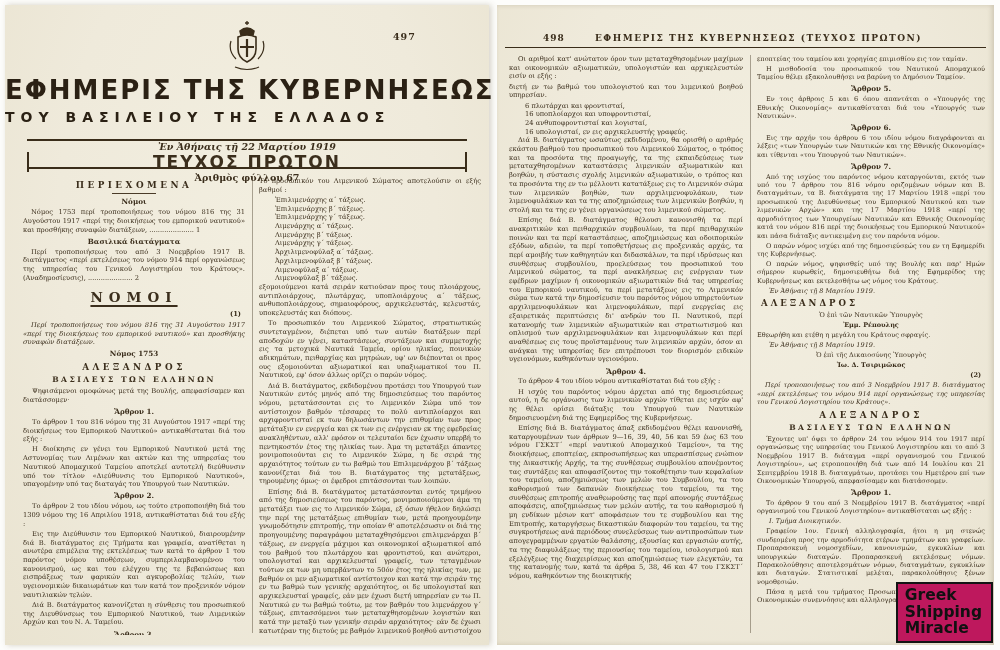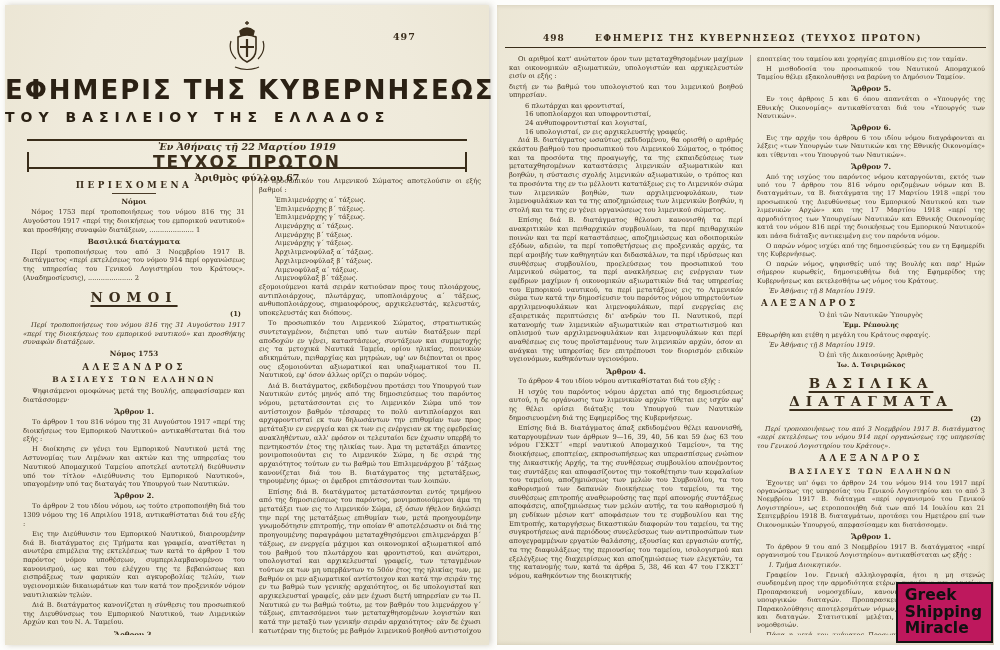--- a/index.html
+++ b/index.html
@@ -196,23 +196,22 @@
       <div class="blk sub">Ἄρθρον 7.</div>
       <div class="blk p">Από της ισχύος του παρόντος νόμου καταργούνται, εκτός των υπό του 7 άρθρου του 816 νόμου οριζομένων νόμων και Β. διαταγμάτων, τα Β. διατάγματα της 17 Μαρτίου 1918 «περί του προσωπικού της Διευθύνσεως του Εμπορικού Ναυτικού και των λιμενικών Αρχών» και της 17 Μαρτίου 1918 «περί της αρμοδιότητος των Υπουργείων Ναυτικών και Εθνικής Οικονομίας κατά τον νόμον 816 περί της διοικήσεως του Εμπορικού Ναυτικού» και πάσα διάταξις αντικειμένη εις τον παρόντα νόμον.</div>
       <div class="blk p">Ο παρών νόμος ισχύει από της δημοσιεύσεώς του εν τη Εφημερίδι της Κυβερνήσεως.</div>
       <div class="blk p">Ο παρών νόμος, ψηφισθείς υπό της Βουλής και παρ' Ημών σήμερον κυρωθείς, δημοσιευθήτω διά της Εφημερίδος της Κυβερνήσεως και εκτελεσθήτω ως νόμος του Κράτους.</div>
       <div class="blk iti">Ἐν Ἀθήναις τῇ 8 Μαρτίου 1919.</div>
       <div class="blk sigcap">ΑΛΕΞΑΝΔΡΟΣ</div>
       <div class="blk ctr">Ὁ ἐπὶ τῶν Ναυτικῶν Ὑπουργὸς</div>
       <div class="blk ctrb">Ἐμμ. Ρέπουλης</div>
       <div class="blk pn">Εθεωρήθη και ετέθη η μεγάλη του Κράτους σφραγίς.</div>
       <div class="blk iti">Ἐν Ἀθήναις τῇ 8 Μαρτίου 1919.</div>
-      <div class="blk ctr">Ὁ ἐπὶ τῆς Δικαιοσύνης Ἀριθμὸς</div>
+      <div class="blk ctr">Ὁ ἐπὶ τῆς Δικαιοσύνης Ὑπουργὸς</div>
       <div class="blk ctrb">Ἰω. Δ. Τσιριμῶκος</div>
-      <div class="blk big">ΒΑΣΙΛΙΚΑ ΔΙΑΤΑΓΜΑΤΑ</div>
       <div class="blk right">(2)</div>
       <div class="blk it">Περί τροποποιήσεως του από 3 Νοεμβρίου 1917 Β. διατάγματος «περί εκτελέσεως του νόμου 914 περί οργανώσεως της υπηρεσίας του Γενικού Λογιστηρίου του Κράτους».</div>
       <div class="blk cap">ΑΛΕΞΑΝΔΡΟΣ</div>
       <div class="blk cap2">ΒΑΣΙΛΕΥΣ ΤΩΝ ΕΛΛΗΝΩΝ</div>
       <div class="blk p">Έχοντες υπ' όψει το άρθρον 24 του νόμου 914 του 1917 περί οργανώσεως της υπηρεσίας του Γενικού Λογιστηρίου και το από 3 Νοεμβρίου 1917 Β. διάταγμα «περί οργανισμού του Γενικού Λογιστηρίου», ως ετροποποιήθη διά των από 14 Ιουλίου και 21 Σεπτεμβρίου 1918 Β. διαταγμάτων, προτάσει του Ημετέρου επί των Οικονομικών Υπουργού, απεφασίσαμεν και διατάσσομεν.</div>
       <div class="blk sub">Ἄρθρον 1.</div>
       <div class="blk p">Το άρθρον 9 του από 3 Νοεμβρίου 1917 Β. διατάγματος «περί οργανισμού του Γενικού Λογιστηρίου» αντικαθίσταται ως εξής :</div>
       <div class="blk iti">I. Τμήμα Διοικητικόν.</div>
       <div class="blk p">Γραφείον 1ον. Γενική αλληλογραφία, ήτοι η μη στενώς συνδεομένη προς την αρμοδιότητα ετέρων τμημάτων και γραφείων. Προπαρασκευή νομοσχεδίων, κανονισμών, εγκυκλίων και υπουργικών διαταγών. Προπαρασκευή εκτελέσεως νόμων. Παρακολούθησις αποτελεσμάτων νόμων, διαταγμάτων, εγκυκλίων και διαταγών. Στατιστικαί μελέται, παρακολούθησις ξένων νομοθεσιών.</div>
       <div class="blk p">Πάσα η μετά του τμήματος Προσωπικού του Υπουργείου των Οικονομικών συνεννόησις και αλληλογραφία επί των αφο-</div>

